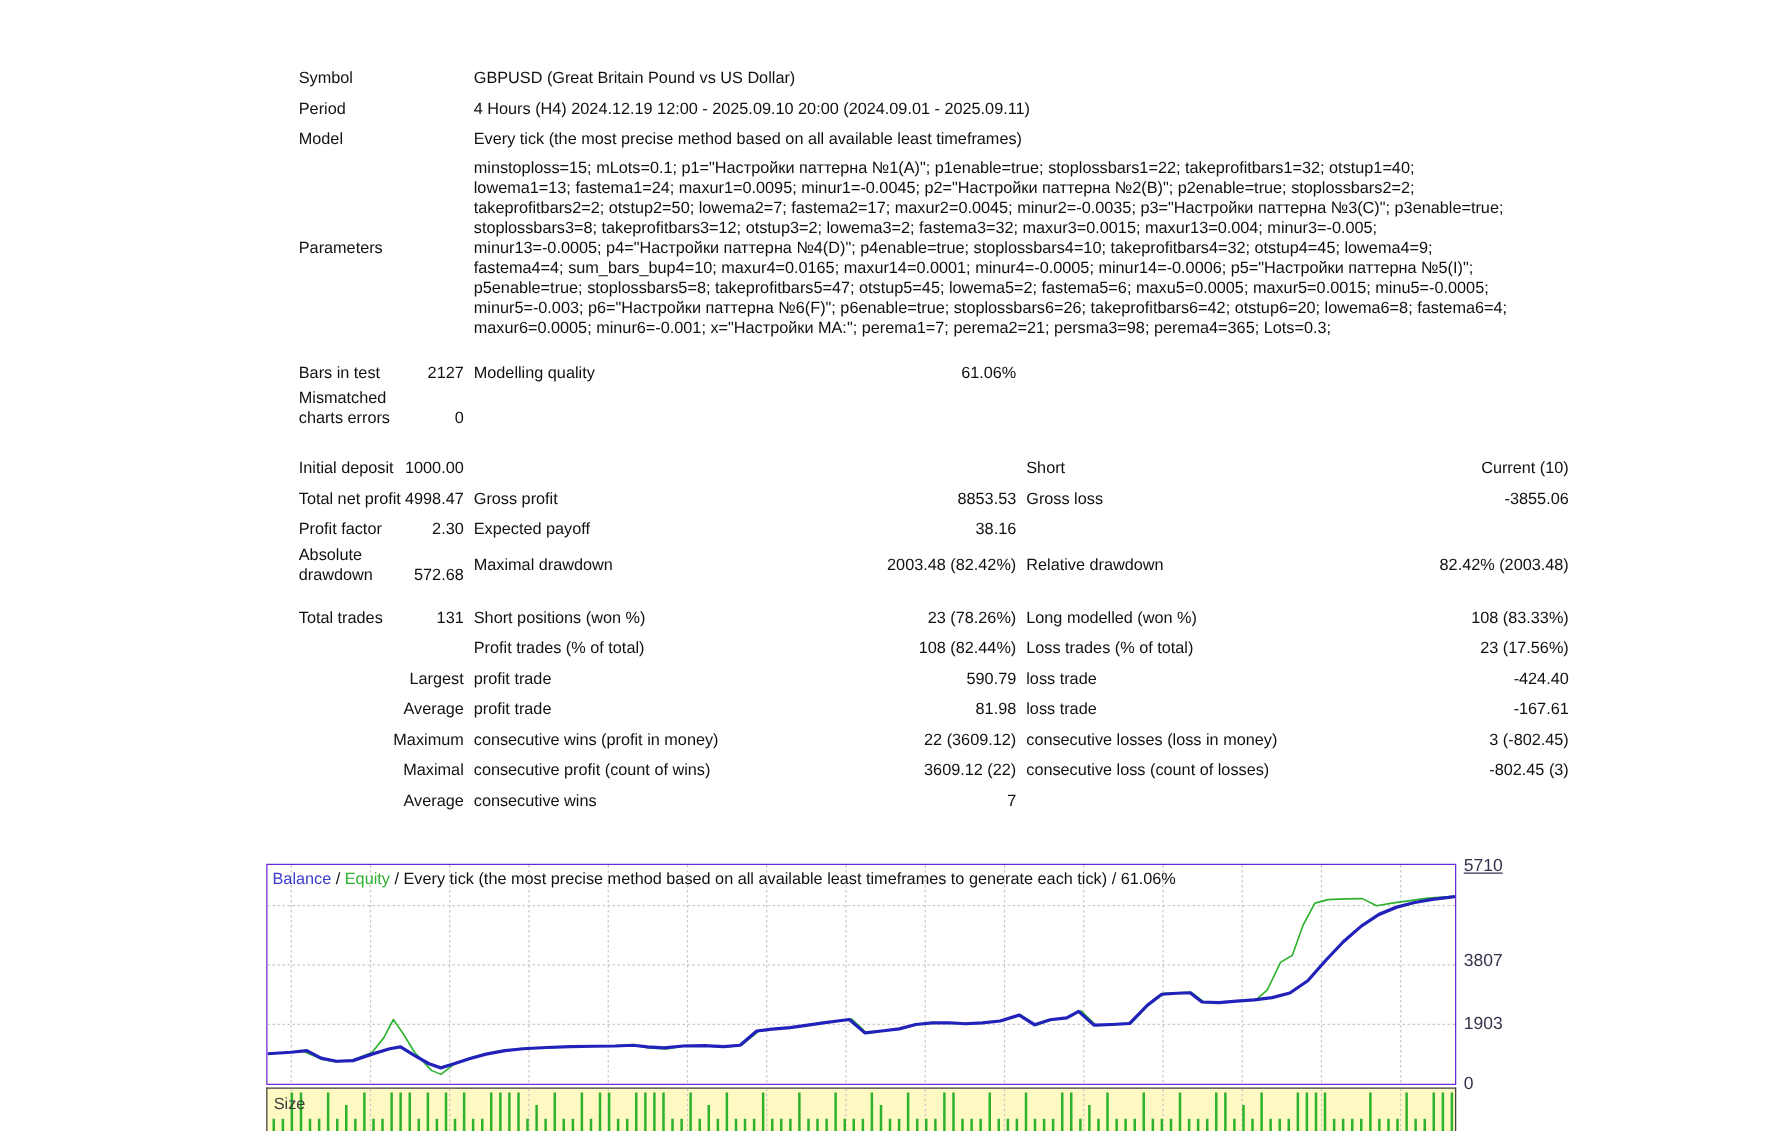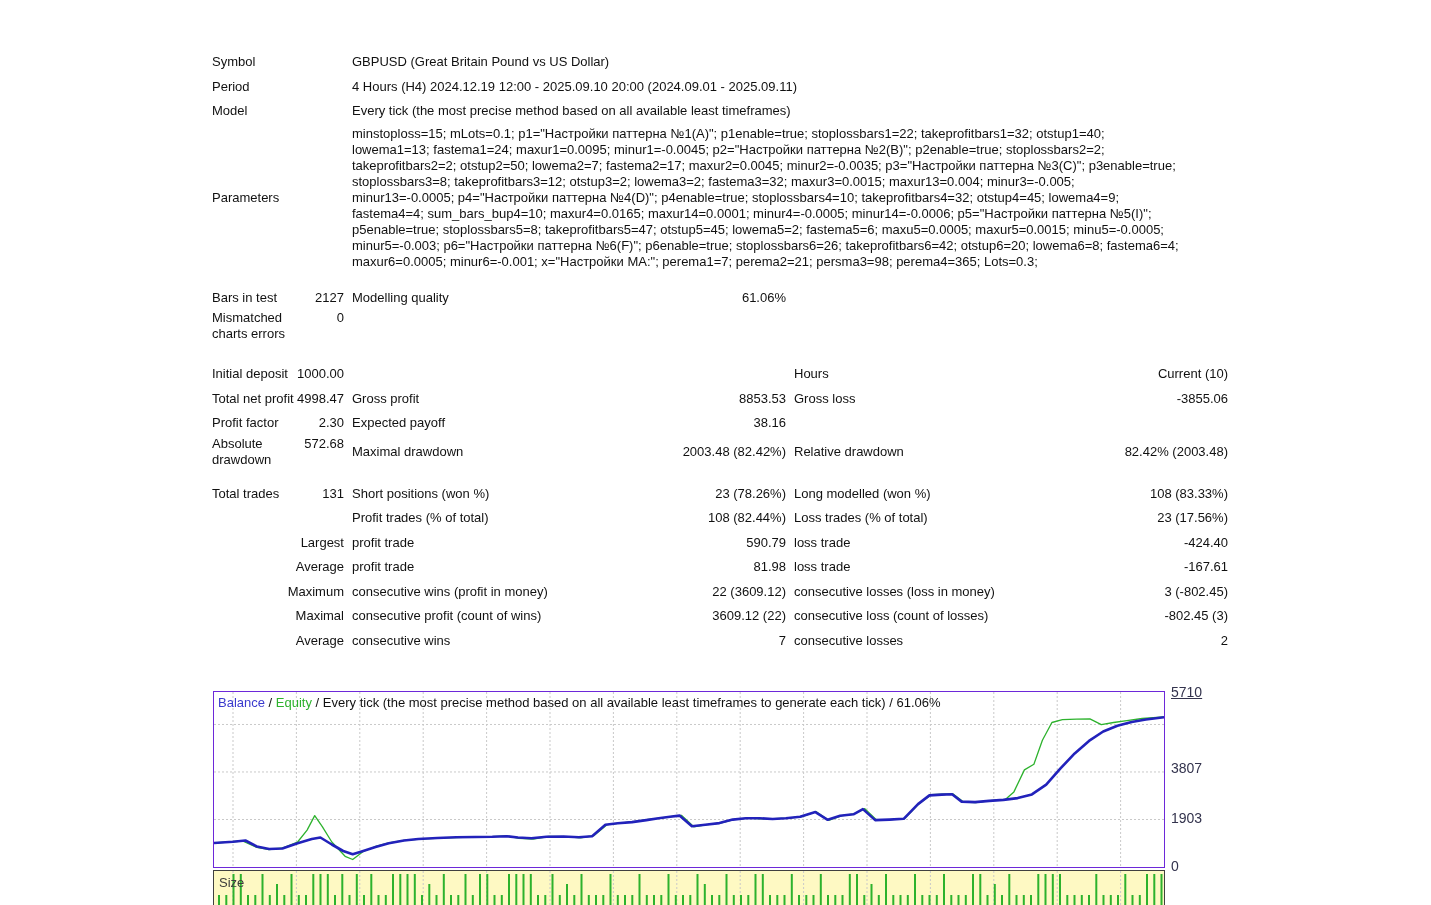--- a/index.html
+++ b/index.html
@@ -1,21 +1,21 @@
 <!DOCTYPE html>
 <html><head>
 <meta charset="utf-8">
 <style>
   html,body{margin:0;padding:0;background:#ffffff;}
   body{width:1431px;height:905px;position:relative;overflow:hidden;
        font-family:"Liberation Sans","DejaVu Sans",sans-serif;color:#111;}
   .report{position:absolute;left:212px;top:50px;width:1018px;font-size:13px;line-height:16px;}
   .trow{display:flex;min-height:24.5px;align-items:center;}
   .srow{display:flex;min-height:24.5px;align-items:center;}
-  .cA{width:132px;display:flex;justify-content:space-between;align-items:flex-start;flex-shrink:0;}
+  .cA{width:132px;display:flex;justify-content:space-between;align-items:flex-end;flex-shrink:0;margin-left:27px;}
   .cA .lbl{max-width:84px;}
   .cWide{margin-left:8px;flex:1;}
   .cB{width:434px;margin-left:8px;display:flex;justify-content:space-between;align-items:center;flex-shrink:0;}
   .params-row{align-items:center;margin-top:2px;}
   .params-text{white-space:pre-line;}
   .mt16{margin-top:16px;}
   .mt20{margin-top:20px;}
   .mt14{margin-top:14px;}
   .chart{position:absolute;left:213px;top:691px;width:950px;height:175px;border:1px solid #6d28d9;background:#fff;}
   .chart svg{position:absolute;left:0;top:0;}
@@ -101,21 +101,21 @@
   <div class="srow mt20">
     <div class="cA">
         <span class="lbl">Initial deposit</span>
         <span class="val">1000.00</span>
       </div>
     <div class="cB">
         <span class="lbl"></span>
         <span class="val"></span>
       </div>
     <div class="cB">
-        <span class="lbl">Hours</span>
+        <span class="lbl">Short</span>
         <span class="val">Current (10)</span>
       </div>
   </div>
 
   <div class="srow">
     <div class="cA">
         <span class="lbl">Total net profit</span>
         <span class="val">4998.47</span>
       </div>
     <div class="cB">
@@ -249,24 +249,20 @@
   </div>
 
   <div class="srow">
     <div class="cA">
         <span class="lbl"></span>
         <span class="val">Average</span>
       </div>
     <div class="cB">
         <span class="lbl">consecutive wins</span>
         <span class="val">7</span>
-      </div>
-    <div class="cB">
-        <span class="lbl">consecutive losses</span>
-        <span class="val">2</span>
       </div>
   </div>
 
 </div>
 
 <div class="chart">
   <div class="chart-title">
     <span class="t-balance">Balance</span><span> / </span><span class="t-equity">Equity</span><span> / </span><span>Every tick (the most precise method based on all available least timeframes to generate each tick) / 61.06%</span>
   </div>
   <svg id="main-svg" width="950" height="175" viewBox="0 0 950 175">

